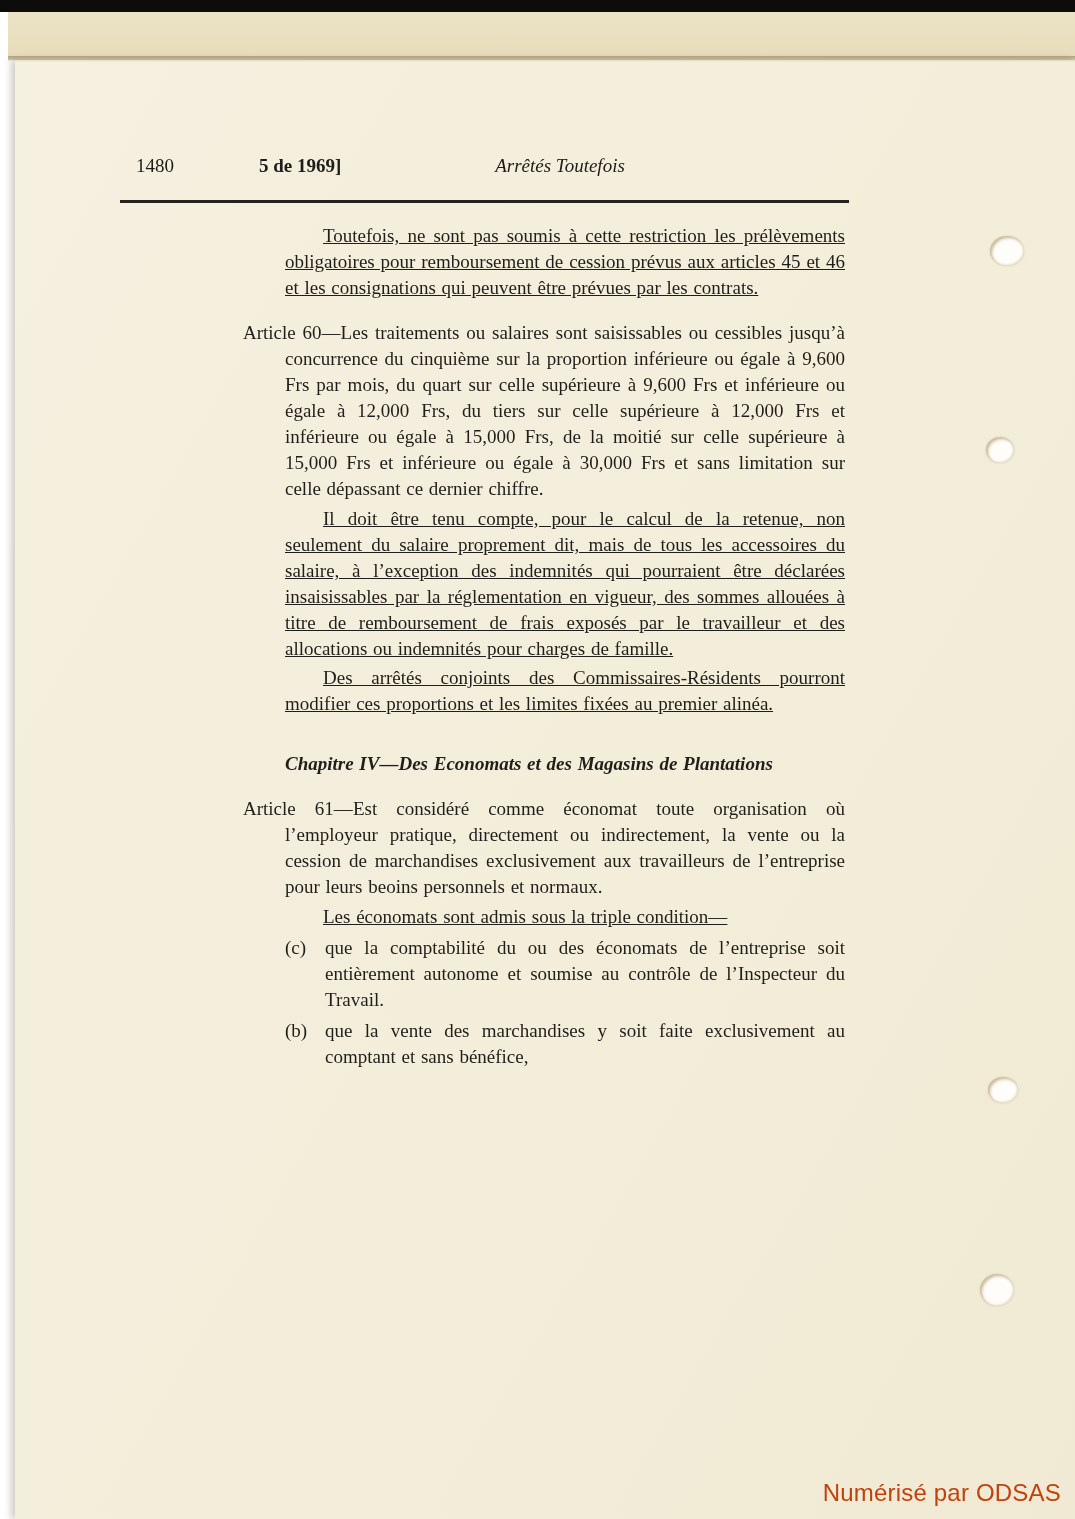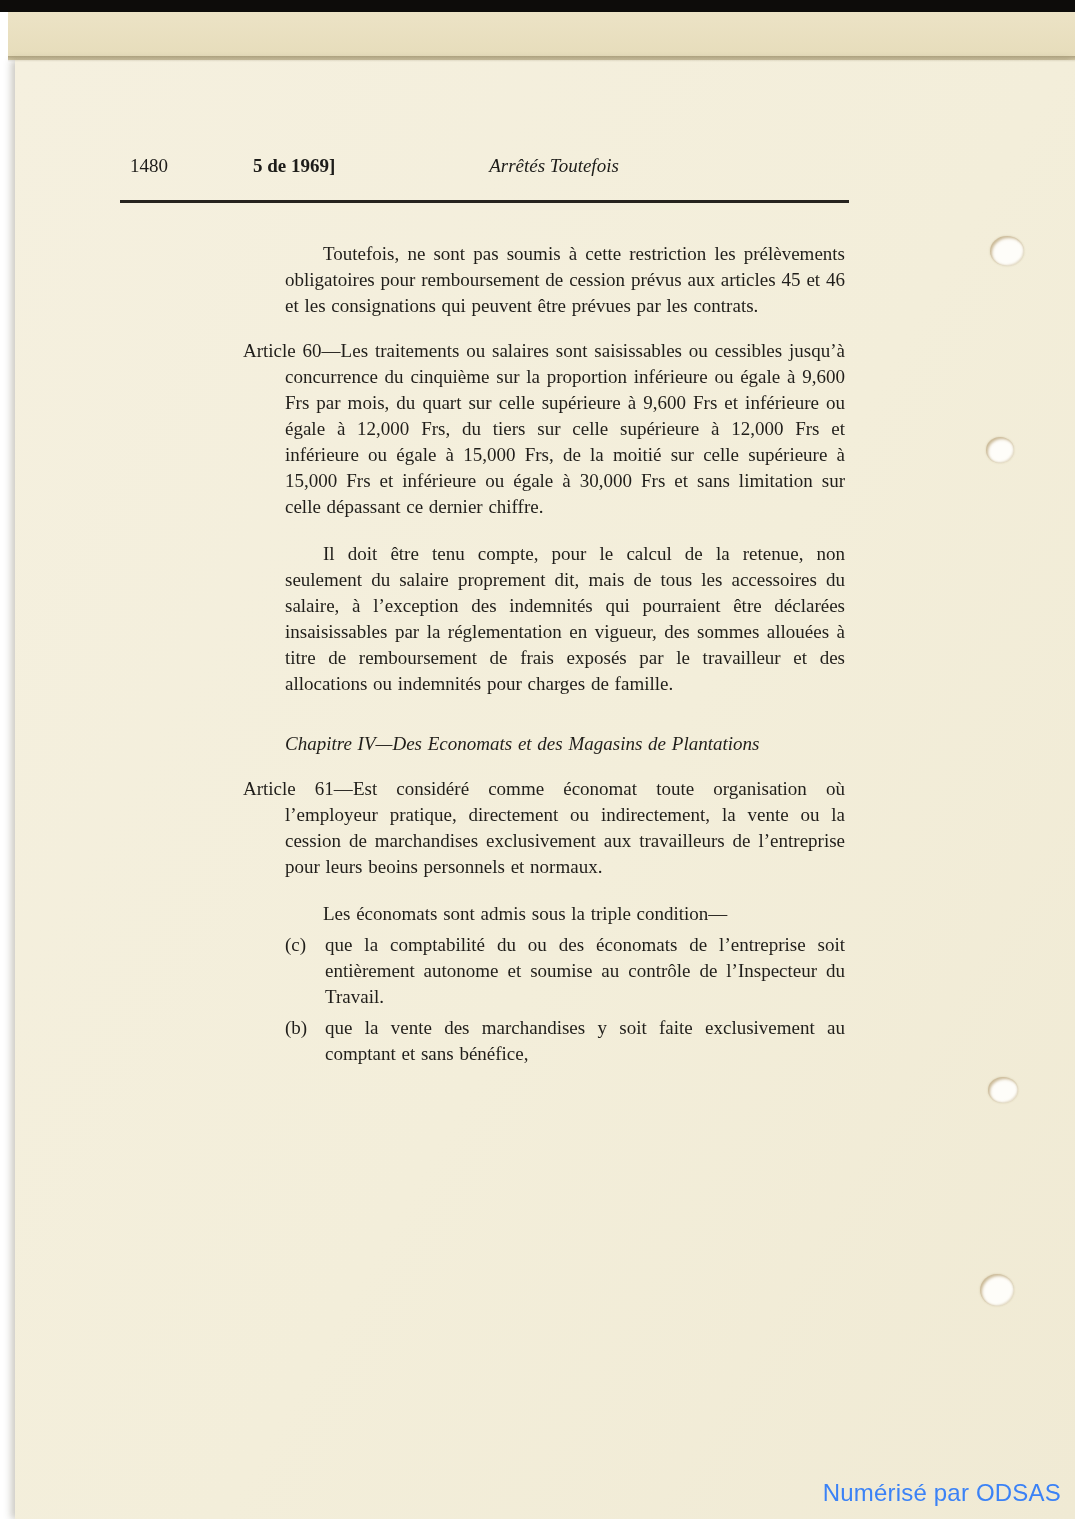--- a/index.html
+++ b/index.html
@@ -21,55 +21,55 @@
     position:absolute;top:56px;left:8px;right:0;height:6px;
     background:linear-gradient(to bottom,rgba(95,80,45,.40),rgba(95,80,45,0));
   }
   
   .paper{
     position:absolute;top:60px;left:15px;right:0;bottom:0;
     background:linear-gradient(120deg,#f5f0df 0%,#f3eeda 55%,#f0ead4 100%);
     box-shadow:-4px 0 7px rgba(60,50,25,.25);
   }
   
-  .page-header{position:absolute;top:155px;left:10px;width:876px;height:30px;
+  .page-header{position:absolute;top:155px;left:16px;width:876px;height:30px;
     font-size:19px;color:#1d1c19;}
   .page-number{position:absolute;left:120px;top:0;}
   .doc-ref{position:absolute;left:243px;top:0;font-weight:bold;}
   .running-title{position:absolute;left:243px;top:0;width:602px;text-align:center;font-style:italic;}
   .header-rule{
     position:absolute;top:200px;left:120px;width:729px;height:3px;background:#26231e;
   }
   
   .body-text{
     position:absolute;top:220px;left:243px;width:602px;
     font-size:19px;line-height:26px;color:#201e1a;text-align:justify;
     word-spacing:1px;
   }
   .body-text p{margin:0;}
   p.article{padding-left:42px;text-indent:-42px;margin-top:19px;margin-bottom:4px;}
-  p.indent-paragraph{margin-left:42px;text-indent:38px;margin-top:21px;margin-bottom:3px;}
-  p.chapter-heading{margin-left:42px;font-style:italic;margin-top:34px;margin-bottom:11px;text-align:left;}
+  p.indent-paragraph{margin-left:42px;text-indent:38px;margin-top:3px;margin-bottom:3px;text-decoration:underline;}
+  p.chapter-heading{margin-left:42px;font-style:italic;margin-top:34px;margin-bottom:11px;text-align:left;font-weight:bold;}
   p.list-item{margin-left:42px;padding-left:40px;text-indent:-40px;margin-top:5px;margin-bottom:5px;}
   p.list-item .label{display:inline-block;width:40px;text-indent:0;}
   
   .punch-hole{
     position:absolute;border-radius:50%;
     background:#fefdf9;
     box-shadow:inset 2px 2px 3px rgba(160,130,70,.55), inset -1px -1px 2px rgba(160,130,70,.25), 0 0 2px rgba(150,125,70,.3);
   }
   .hole-1{top:236px;left:990px;width:34px;height:30px;}
   .hole-2{top:437px;left:986px;width:28px;height:26px;}
   .hole-3{top:1077px;left:988px;width:30px;height:26px;}
   .hole-4{top:1274px;left:980px;width:34px;height:32px;}
   
   .watermark{
     position:absolute;right:14px;bottom:12px;
     font-family:"Liberation Sans","DejaVu Sans",sans-serif;
-    font-size:24px;color:#3b82f6;letter-spacing:.2px;
+    font-size:24px;color:#c2410c;letter-spacing:.2px;
   }
 </style>
 </head>
 <body>
 
 <div class="scan-top-strip"></div>
 <div class="page-edge-strip"></div>
 <div class="paper"></div>
 <div class="crease"></div>
 
@@ -77,20 +77,21 @@
   <span class="page-number">1480</span>
   <span class="doc-ref">5 de 1969]</span>
   <span class="running-title">Arrêtés Toutefois</span>
 </div>
 <div class="header-rule"></div>
 
 <div class="body-text">
     <p class="indent-paragraph"><span>Toutefois, ne sont pas soumis à cette restriction les prélèvements obligatoires pour remboursement de cession prévus aux articles 45 et 46 et les consignations qui peuvent être prévues par les contrats.</span></p>
     <p class="article"><span class="label">Article 60—</span><span>Les traitements ou salaires sont saisissables ou cessibles jusqu’à concurrence du cinquième sur la proportion inférieure ou égale à 9,600 Frs par mois, du quart sur celle supérieure à 9,600 Frs et inférieure ou égale à 12,000 Frs, du tiers sur celle supérieure à 12,000 Frs et inférieure ou égale à 15,000 Frs, de la moitié sur celle supérieure à 15,000 Frs et inférieure ou égale à 30,000 Frs et sans limitation sur celle dépassant ce dernier chiffre.</span></p>
     <p class="indent-paragraph"><span>Il doit être tenu compte, pour le calcul de la retenue, non seulement du salaire proprement dit, mais de tous les accessoires du salaire, à l’exception des indemnités qui pourraient être déclarées insaisissables par la réglementation en vigueur, des sommes allouées à titre de remboursement de frais exposés par le travailleur et des allocations ou indemnités pour charges de famille.</span></p>
+    <p class="indent-paragraph"><span>Des arrêtés conjoints des Commissaires-Résidents pourront modifier ces proportions et les limites fixées au premier alinéa.</span></p>
     <p class="chapter-heading"><span>Chapitre IV—Des Economats et des Magasins de Plantations</span></p>
     <p class="article"><span class="label">Article 61—</span><span>Est considéré comme économat toute organisation où l’employeur pratique, directement ou indirectement, la vente ou la cession de marchandises exclusivement aux travailleurs de l’entreprise pour leurs beoins personnels et normaux.</span></p>
     <p class="indent-paragraph"><span>Les économats sont admis sous la triple condition—</span></p>
     <p class="list-item"><span class="label">(c)</span><span>que la comptabilité du ou des économats de l’entreprise soit entièrement autonome et soumise au contrôle de l’Inspecteur du Travail.</span></p>
     <p class="list-item"><span class="label">(b)</span><span>que la vente des marchandises y soit faite exclusivement au comptant et sans bénéfice,</span></p>
   </div>
 
 <div class="punch-hole hole-1"></div>
 <div class="punch-hole hole-2"></div>
 <div class="punch-hole hole-3"></div>

